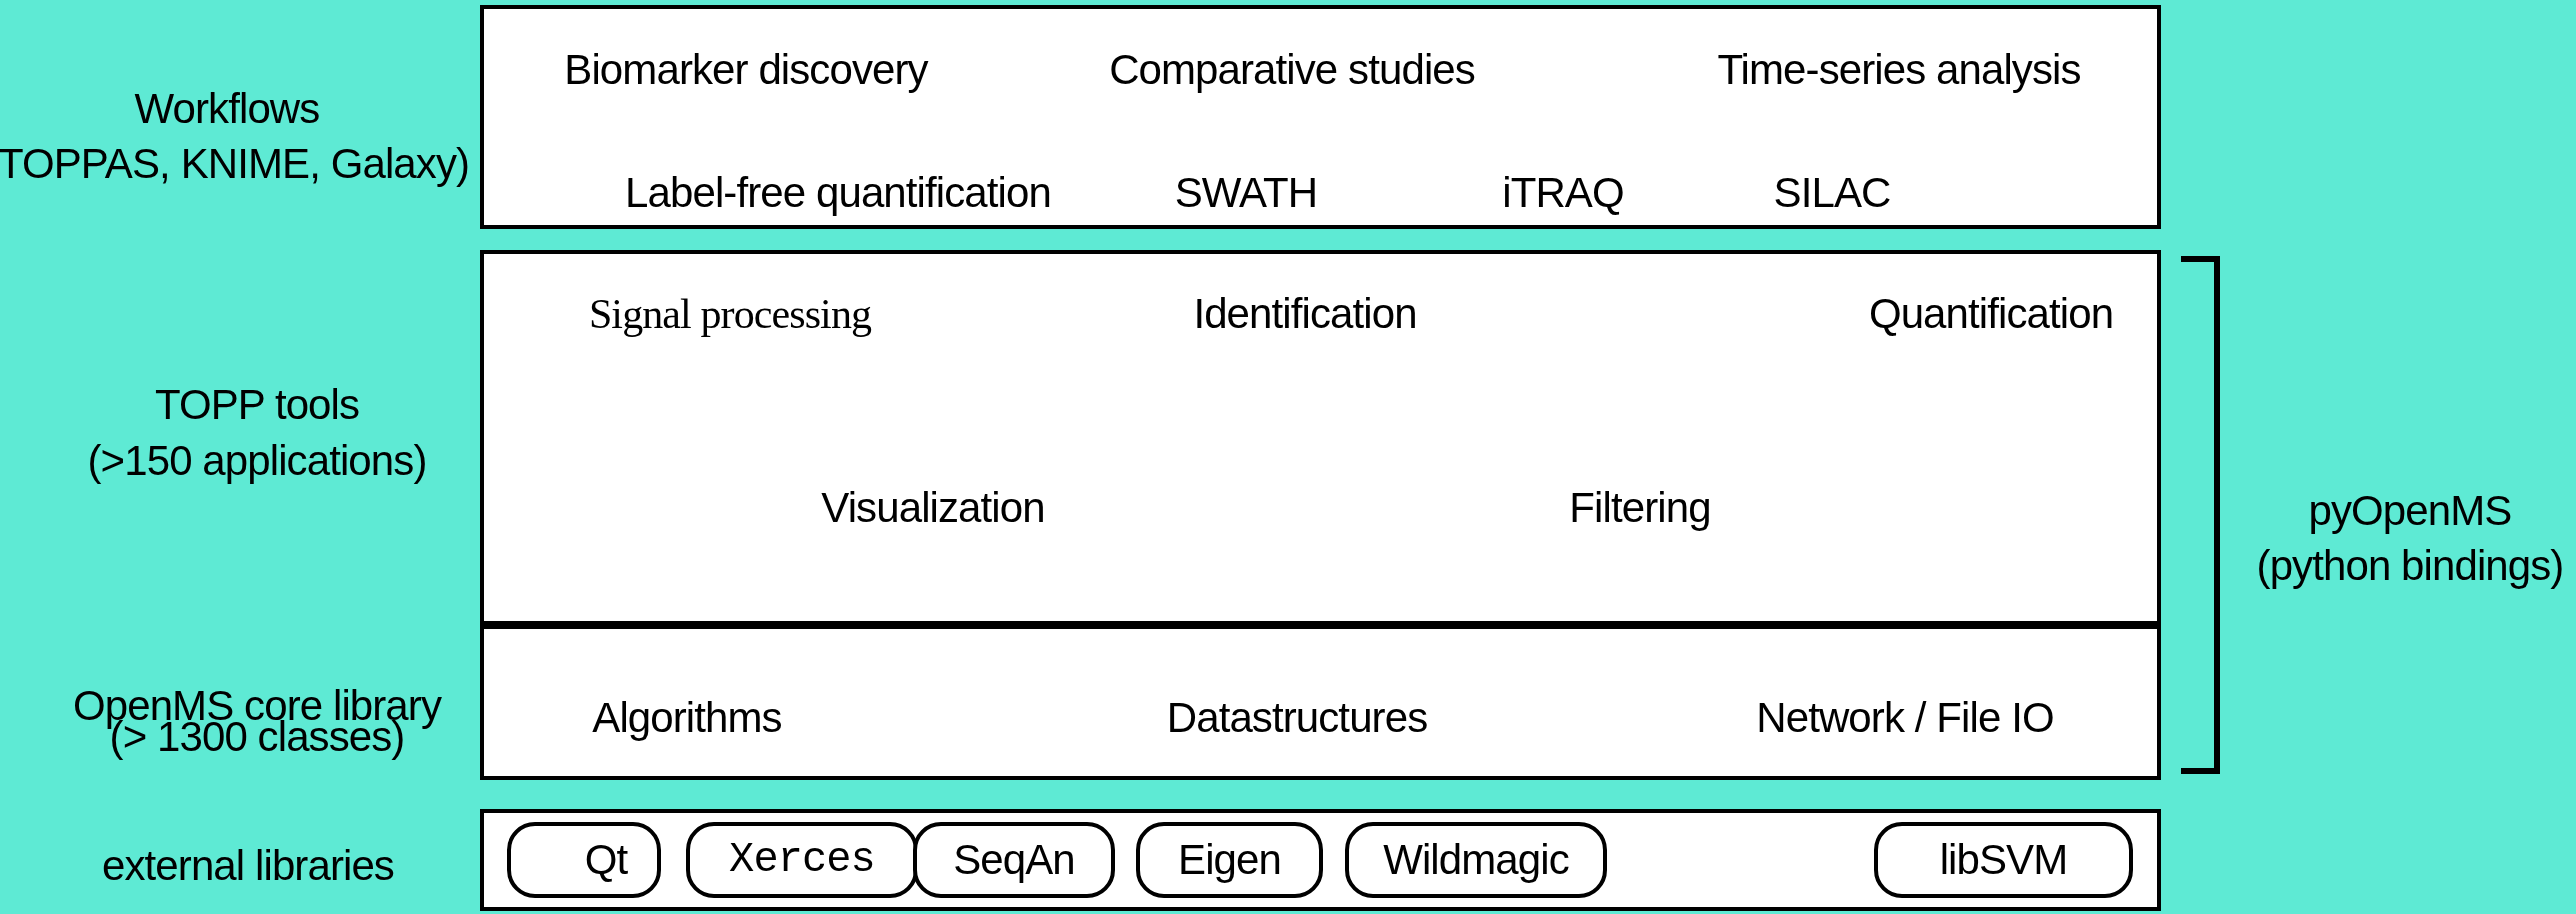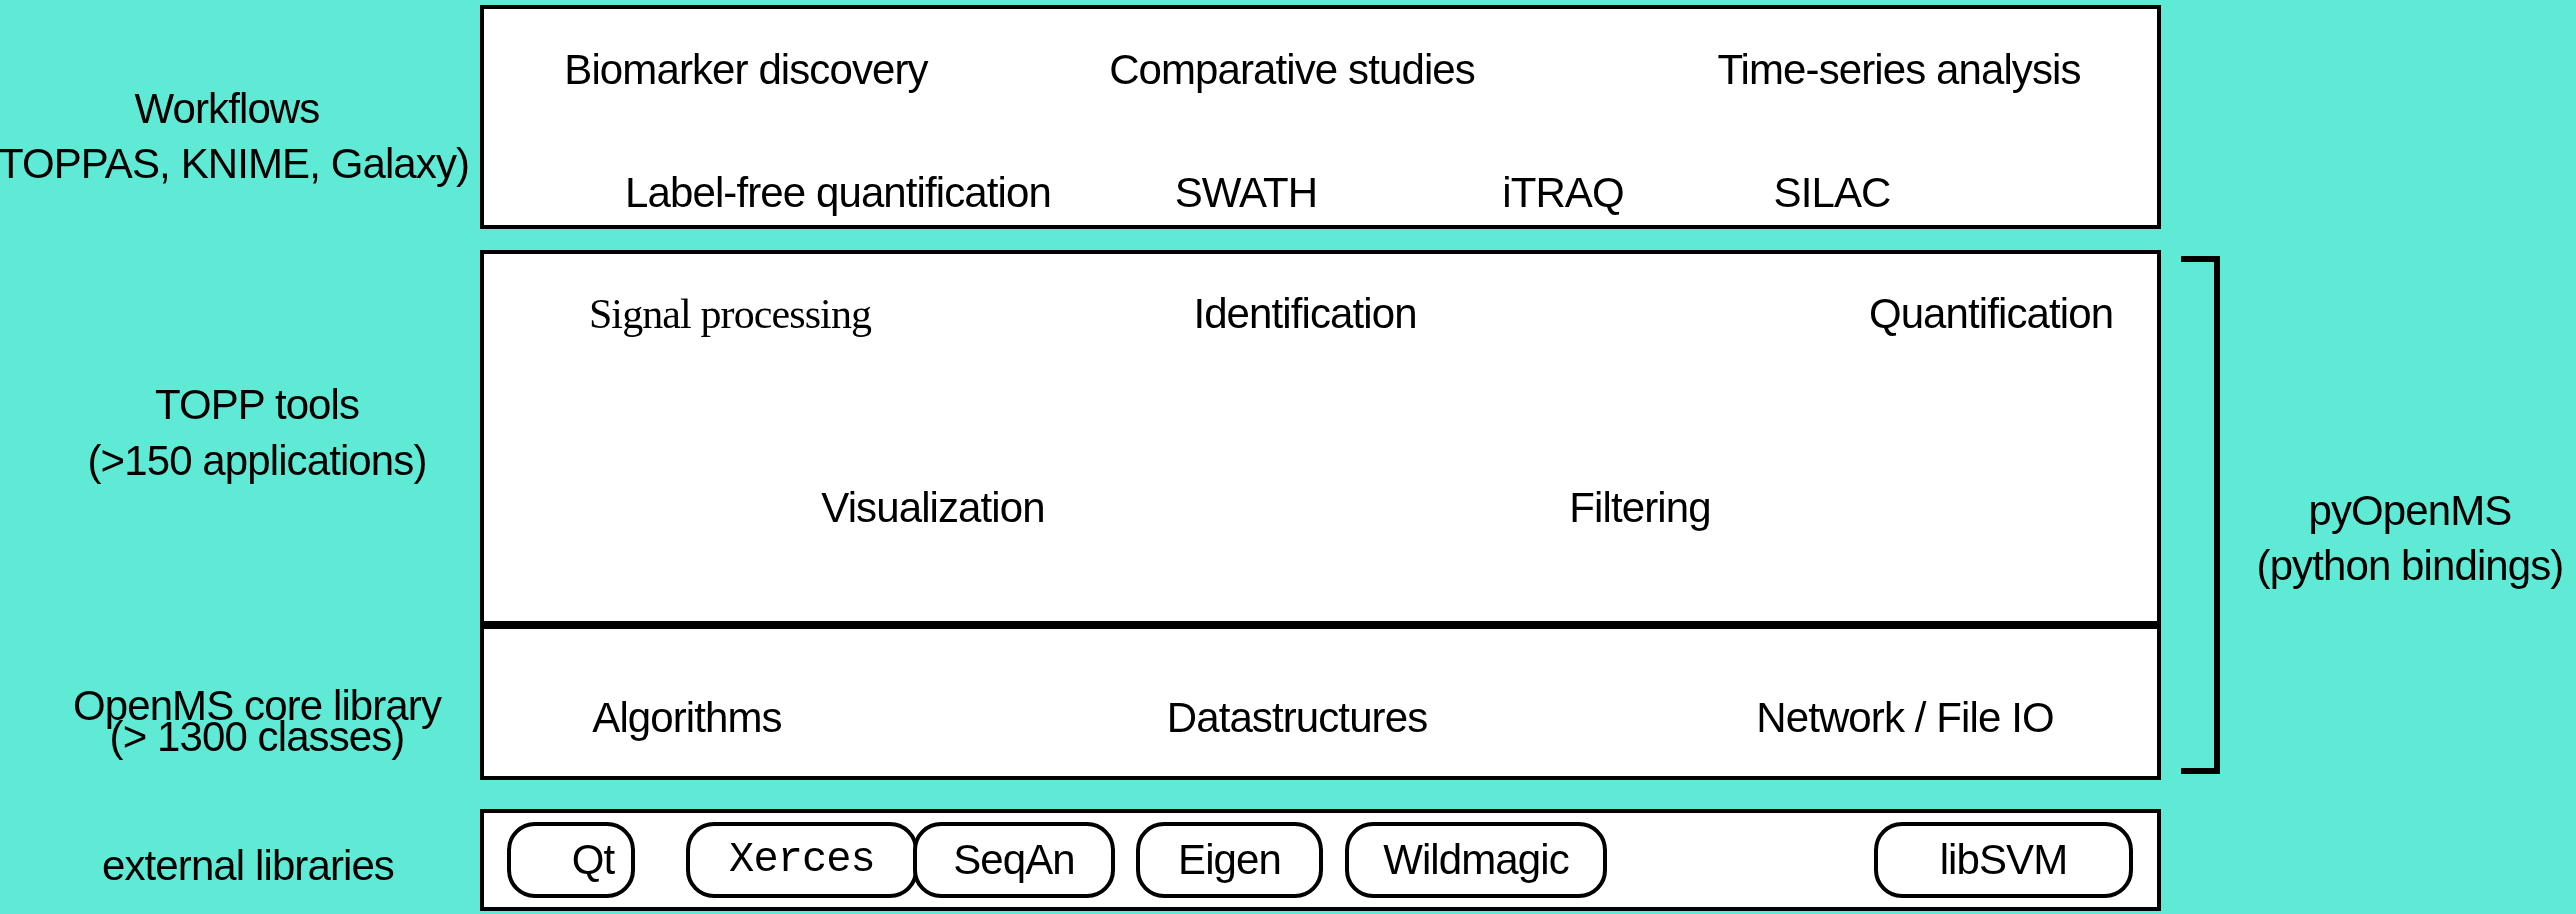--- a/index.html
+++ b/index.html
@@ -88,21 +88,21 @@
   <div class="txt" style="left:1967px; top:314px;margin-left:24px;">Quantification</div>
   <div class="txt" style="left:933px; top:508px;">Visualization</div>
   <div class="txt" style="left:1640px; top:508px;">Filtering</div>
 
   <div class="box" style="left:480px; top:625px; width:1681px; height:155px;"></div>
   <div class="txt" style="left:687px; top:718px;">Algorithms</div>
   <div class="txt" style="left:1297px; top:718px;">Datastructures</div>
   <div class="txt" style="left:1905px; top:718px;">Network / File IO</div>
 
   <div class="box" style="left:480px; top:809px; width:1681px; height:102px;"></div>
-  <div class="pill" style="left:507px;  width:128px;padding-left:44px;">Qt</div>
+  <div class="pill" style="left:507px;  width:154px;padding-left:44px;">Qt</div>
   <div class="pill" style="left:686px;  width:232px;font-family:Liberation Mono, monospace;">Xerces</div>
   <div class="pill" style="left:913px; width:202px;">SeqAn</div>
   <div class="pill" style="left:1136px; width:187px;">Eigen</div>
   <div class="pill" style="left:1345px; width:262px;">Wildmagic</div>
   <div class="pill" style="left:1874px; width:259px;">libSVM</div>
 
   <div class="bracket"></div>
   <div class="txt" style="left:2410px; top:511px;">pyOpenMS</div>
   <div class="txt" style="left:2410px; top:566px;">(python bindings)</div>
 

